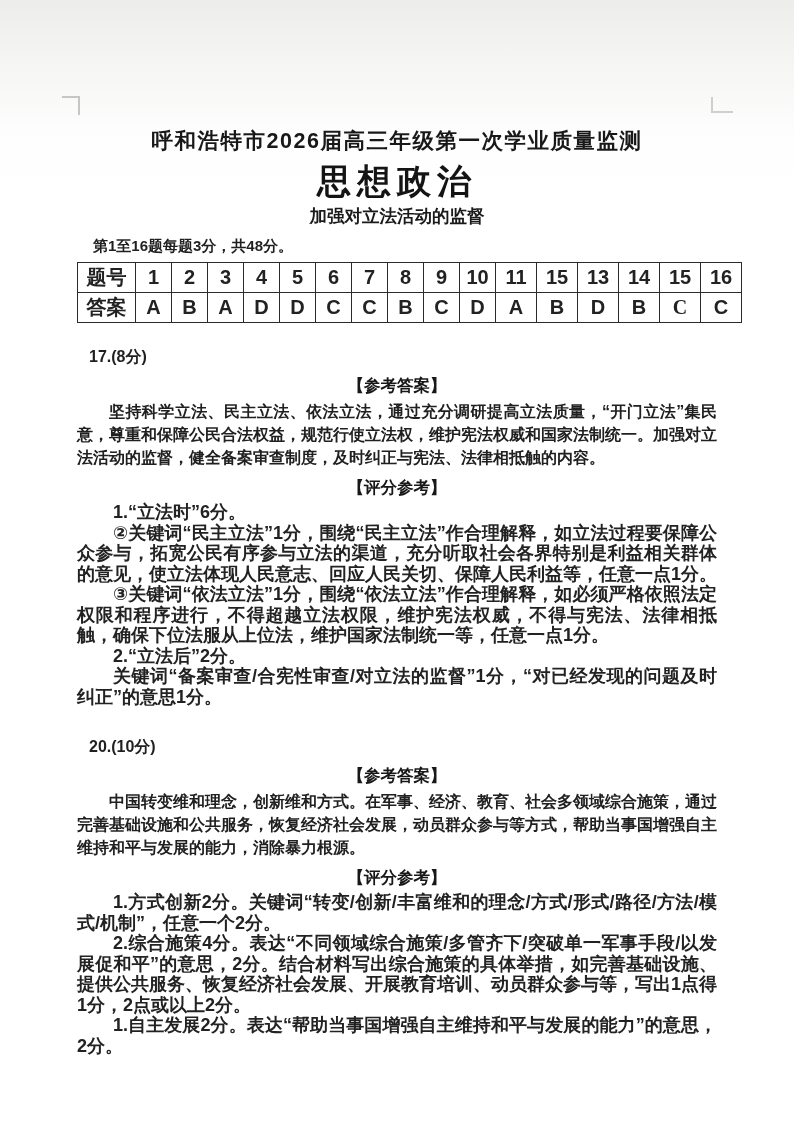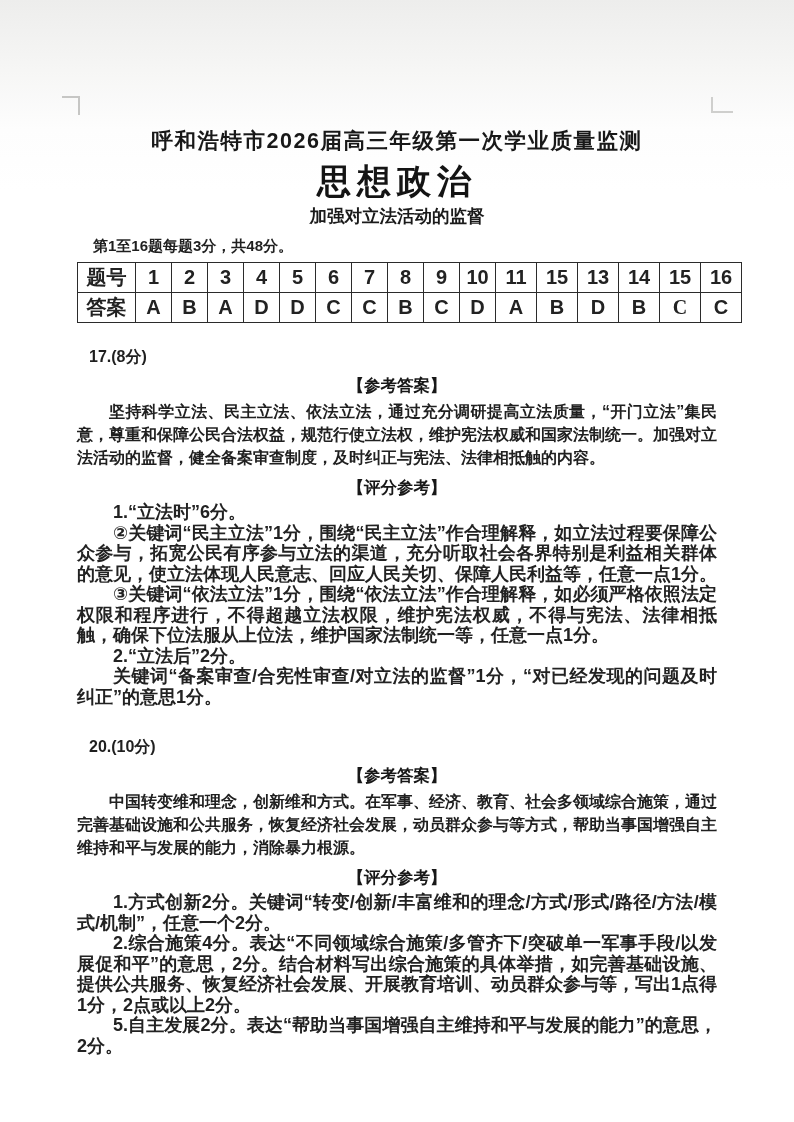--- a/index.html
+++ b/index.html
@@ -157,17 +157,17 @@
       <p class="score-item">关键词“备案审查/合宪性审查/对立法的监督”1分，“对已经发现的问题及时纠正”的意思1分。</p>
     </section>
 
     <section class="q18">
       <p class="q-head">20.(10分)</p>
       <p class="sec-title">【参考答案】</p>
       <p class="para">中国转变维和理念，创新维和方式。在军事、经济、教育、社会多领域综合施策，通过完善基础设施和公共服务，恢复经济社会发展，动员群众参与等方式，帮助当事国增强自主维持和平与发展的能力，消除暴力根源。</p>
       <p class="sec-title">【评分参考】</p>
       <p class="score-item">1.方式创新2分。关键词“转变/创新/丰富维和的理念/方式/形式/路径/方法/模式/机制”，任意一个2分。</p>
       <p class="score-item">2.综合施策4分。表达“不同领域综合施策/多管齐下/突破单一军事手段/以发展促和平”的意思，2分。结合材料写出综合施策的具体举措，如完善基础设施、提供公共服务、恢复经济社会发展、开展教育培训、动员群众参与等，写出1点得1分，2点或以上2分。</p>
-      <p class="score-item">5.自主发展2分。表达“帮助当事国增强自主维持和平与发展的能力”的意思，2分。</p>
+      <p class="score-item">1.自主发展2分。表达“帮助当事国增强自主维持和平与发展的能力”的意思，2分。</p>
     </section>
 
   </div>
 </div>
 
 </body></html>

